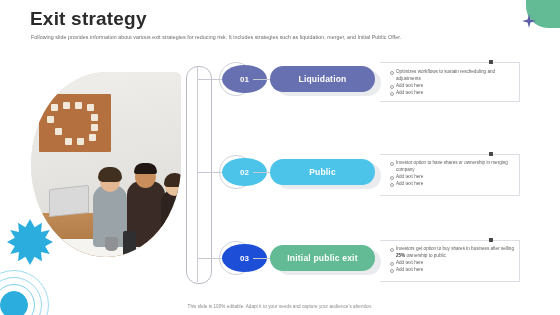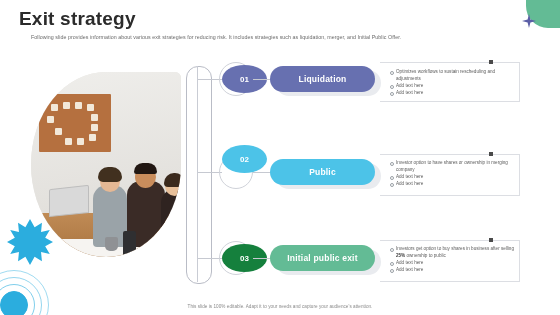--- a/index.html
+++ b/index.html
@@ -29,21 +29,21 @@
     position:absolute;left:50%;top:50%;transform:translate(-50%,-50%);
     border:1px solid #2badde;border-radius:50%;display:block;
   }
   .deco-rings i:nth-child(1){width:68px;height:68px;opacity:.45;}
   .deco-rings i:nth-child(2){width:54px;height:54px;opacity:.5;}
   .deco-rings i:nth-child(3){width:40px;height:40px;opacity:.6;}
   .deco-rings i:nth-child(4){width:26px;height:26px;background:#2badde;border-color:#2badde;}
 
   
   .title{
-    position:absolute;left:19px;top:8px;font-size:19px;font-weight:bold;
+    position:absolute;left:30px;top:8px;font-size:19px;font-weight:bold;
     letter-spacing:.2px;color:#2b2b2b;
   }
   .subtitle{
     position:absolute;left:31px;top:33px;width:500px;font-size:5.3px;
     color:#6a6a6a;line-height:9px;letter-spacing:.05px;
   }
 
   
   .photo-wrap{
     position:absolute;left:31px;top:72px;width:150px;height:185px;
@@ -197,39 +197,39 @@
         <li>Optimizes workflows to sustain rescheduling and adjustments</li>
         <li>Add text here</li>
         <li>Add text here</li>
       </ul>
     </div>
   </div>
 
   <div class="row">
     <div class="connector" style="left:198px;top:172px;width:24px;"></div>
     <div class="num-ring" style="left:219px;top:155px;"></div>
-    <div class="num" style="left:222px;top:145px;background:#4cc3e8">02</div>
+    <div class="num" style="left:222px;top:158px;background:#4cc3e8">02</div>
     <div class="connector" style="left:253px;top:172px;width:18px;"></div>
     <div class="pill-shadow" style="left:276px;top:163px;width:105px;"></div>
     <div class="pill" style="left:270px;top:159px;width:105px;background:#4cc3e8">Public</div>
     <div class="bracket" style="left:380px;top:154px;width:140px;height:42px;"></div>
     <div class="tickmark" style="left:489px;top:152px;"></div>
     <div class="bullets" style="left:390px;top:159px;width:128px;">
       <ul>
         <li>Investor option to have shares or ownership in merging company</li>
         <li>Add text here</li>
         <li>Add text here</li>
       </ul>
     </div>
   </div>
 
   <div class="row">
     <div class="connector" style="left:198px;top:258px;width:24px;"></div>
     <div class="num-ring" style="left:219px;top:241px;"></div>
-    <div class="num" style="left:222px;top:244px;background:#15803d">03</div>
+    <div class="num" style="left:222px;top:244px;background:#1d4ed8">03</div>
     <div class="connector" style="left:253px;top:258px;width:18px;"></div>
     <div class="pill-shadow" style="left:276px;top:249px;width:105px;"></div>
     <div class="pill" style="left:270px;top:245px;width:105px;background:#63bb95">Initial public exit</div>
     <div class="bracket" style="left:380px;top:240px;width:140px;height:42px;"></div>
     <div class="tickmark" style="left:489px;top:238px;"></div>
     <div class="bullets" style="left:390px;top:245px;width:130px;">
       <ul>
         <li><span>Investors get option to buy shares in business after selling <b>25%</b> ownership to public</span></li>
         <li>Add text here</li>
         <li>Add text here</li>

